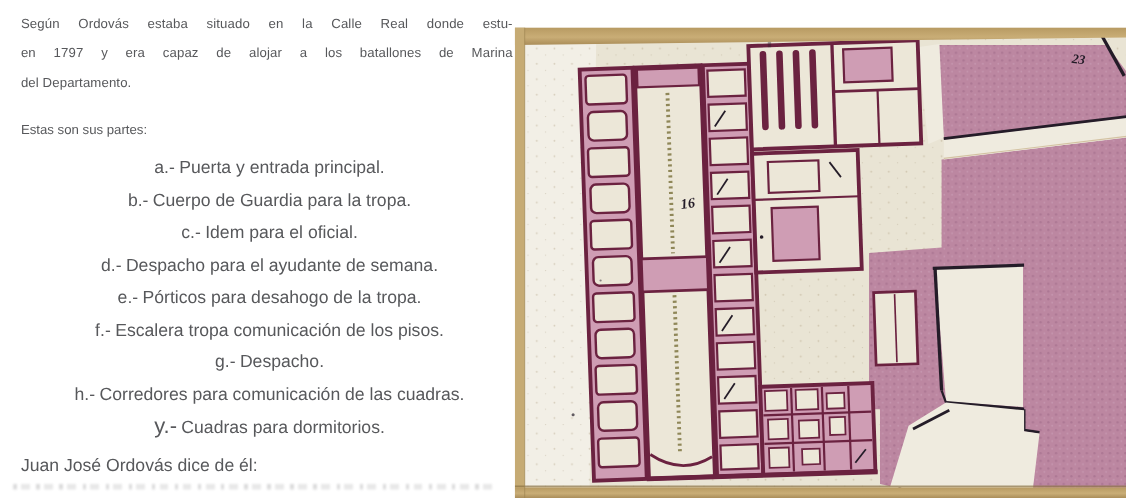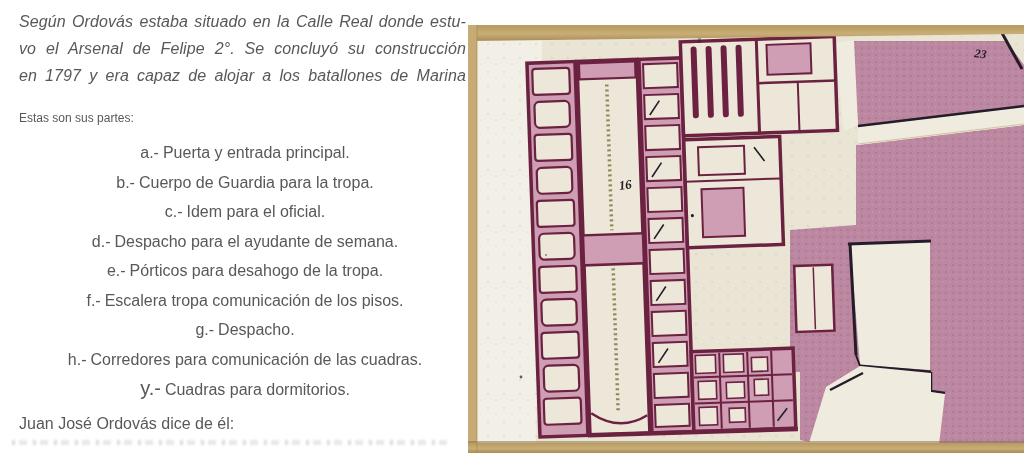--- a/index.html
+++ b/index.html
@@ -1,20 +1,20 @@
 <!DOCTYPE html>
 <html style="--paper: #e9e4d4; --margin: #f2efe6; --pink: #bc87a1; --wash: #cf9db4; --wall: #6b2240; --ink: #241c28; --tan: #c2a46f; --hatch: #8f8758; --text_gray: #57585b;"><head>
 <meta charset="utf-8">
 <style>
   html,body{margin:0;padding:0;background:#ffffff;}
   .stage{position:relative;width:1024px;height:453px;overflow:hidden;background:#fff;
          font-family:"Liberation Sans",sans-serif;color:var(--text_gray,#57585b);}
   
   .text-col{position:absolute;left:19px;top:8px;width:447px;}
-  .para{margin:0;font-size:16px;line-height:27px;letter-spacing:.1px;font-style:italic;}
+  .para{margin:0;font-size:12px;line-height:27px;letter-spacing:.1px;}
   .jline{display:block;text-align:justify;text-align-last:justify;white-space:nowrap;}
   .jlast{display:block;text-align:left;}
   .heading{margin:20px 0 0 0;font-size:12px;line-height:18px;}
   ul.parts{list-style:none;margin:17px 0 0 0;padding:0 0 0 5px;text-align:center;}
   ul.parts li{font-size:16px;line-height:17px;margin:0 0 12.5px 0;white-space:nowrap;}
   .pfx{display:inline-block;margin-right:4px;}
   .pfx.big{font-size:20px;line-height:17px;}
   .closing{margin:17px 0 0 0;font-size:16px;line-height:18px;}
   .cutoff{position:absolute;left:12px;top:440px;width:436px;height:5px;opacity:.45;
           background:repeating-linear-gradient(90deg,rgba(110,110,112,.55) 0 3px,transparent 3px 7px,
@@ -33,22 +33,22 @@
               fill:#241c28;}
 </style>
 </head>
 <body>
 
 <div class="stage">
 
   <section class="text-col">
     <p class="para">
       <span class="jline">Según Ordovás estaba situado en la Calle Real donde estu-</span>
-      <span class="jline">vo el Arsenal de Felipe 2°. Se concluyó su construcción</span>
       <span class="jline">en 1797 y era capaz de alojar a los batallones de Marina</span>
+      <span class="jlast">del Departamento.</span>
     </p>
 
     <p class="heading">Estas son sus partes:</p>
 
     <ul class="parts">
       <li><span class="pfx">a.-</span><span>Puerta y entrada principal.</span></li>
       <li><span class="pfx">b.-</span><span>Cuerpo de Guardia para la tropa.</span></li>
       <li><span class="pfx">c.-</span><span>Idem para el oficial.</span></li>
       <li><span class="pfx">d.-</span><span>Despacho para el ayudante de semana.</span></li>
       <li><span class="pfx">e.-</span><span>Pórticos para desahogo de la tropa.</span></li>

